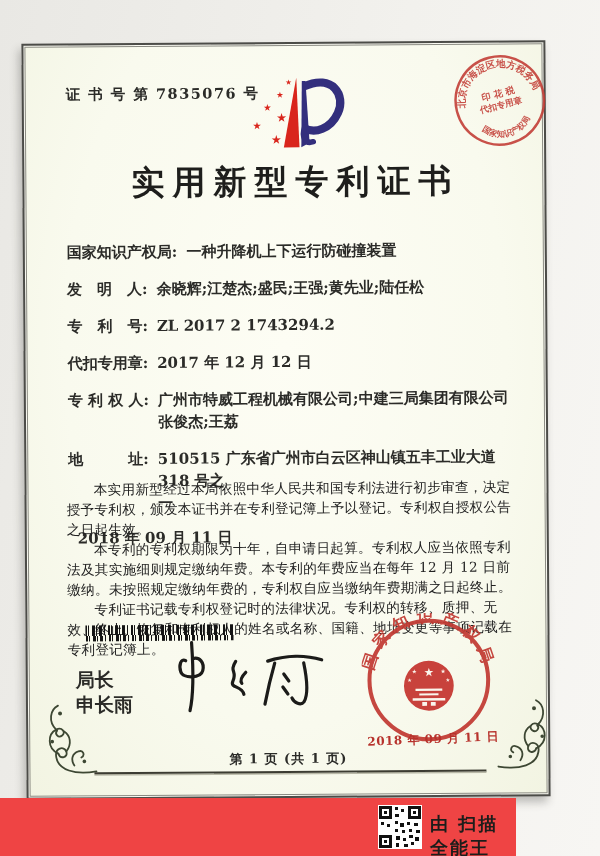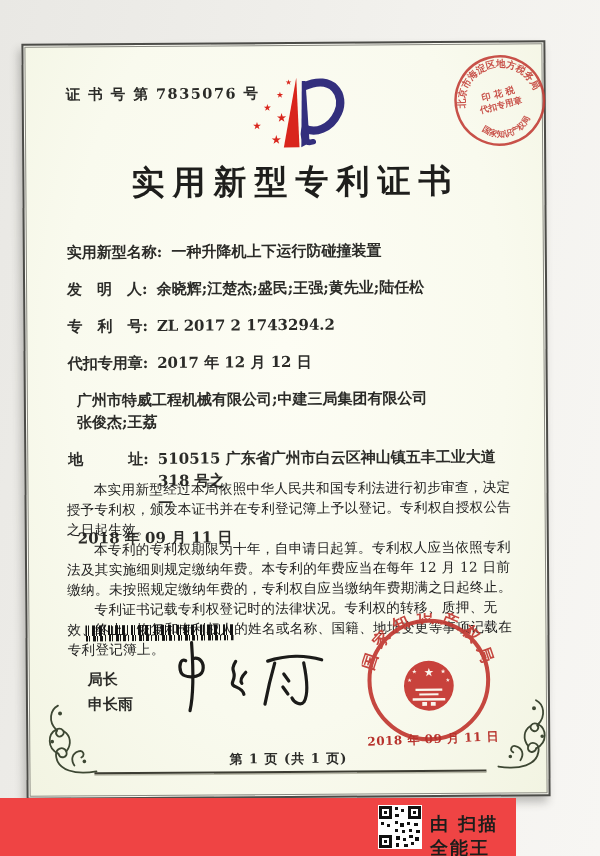--- a/index.html
+++ b/index.html
@@ -29,21 +29,21 @@
   .grant{display:flex;justify-content:space-between;margin-top:2px;}
   .grant .pair{display:flex;}
   .body-text{position:absolute;left:40px;right:30px;top:434px;font-size:13.6px;
              line-height:20px;font-weight:500;color:#222;}
   .body-text p{margin:0;text-indent:2em;letter-spacing:.3px;}
   .barcode{position:absolute;left:58px;top:580px;width:148px;height:16px;
     background:repeating-linear-gradient(90deg,
       #141414 0 2px,transparent 2px 3px,#141414 3px 4px,transparent 4px 7px,
       #141414 7px 10px,transparent 10px 11px,#141414 11px 12px,transparent 12px 14px,
       #141414 14px 17px,transparent 17px 19px,#141414 19px 20px,transparent 20px 23px);}
-  .director{position:absolute;left:60px;top:622px;font-size:15px;font-weight:700;line-height:25px;}
+  .director{position:absolute;left:48px;top:622px;font-size:19px;font-weight:700;line-height:25px;}
   .sig{position:absolute;left:128px;top:592px;width:190px;height:80px;}
   .pagenum{position:absolute;left:0;right:0;top:706px;text-align:center;font-size:13px;font-weight:600;letter-spacing:1px;}
   .tax-seal{position:absolute;left:428px;top:10px;width:96px;height:96px;transform:rotate(-14deg);opacity:.88;}
   .office-seal{position:absolute;left:334px;top:570px;width:134px;height:134px;opacity:.93;}
   .seal-date{position:absolute;left:330px;top:688px;width:150px;text-align:center;
      font-size:12px;font-weight:700;color:#b7322c;letter-spacing:.5px;transform:rotate(-2deg);}
   .corner{position:absolute;width:64px;height:78px;}
   .corner.bl{left:8px;top:654px;}
   .corner.br{left:466px;top:652px;transform:scaleX(-1);}
   .bottom-line{position:absolute;left:66px;right:62px;top:727px;height:0;
@@ -71,36 +71,37 @@
     <polygon points="52,6 38,82 55,82" fill="#d9251c"></polygon>
     <polygon points="58,10 57,82 66,77 62,10" fill="#332f7d"></polygon>
     <path d="M60,16 C92,2 106,26 97,45 C89,62 72,68 60,61" stroke="#332f7d" stroke-width="9" fill="none"></path>
     <path d="M61,60 C57,70 61,79 70,76" stroke="#332f7d" stroke-width="6" fill="none" stroke-linecap="round"></path>
   </svg>
 
   <h1 class="title">实用新型专利证书</h1>
 
   <div class="fields">
     <div class="frow">
-      <span class="lbl">实用新型名称:</span>
+      <span class="lbl">国家知识产权局:</span>
       <span class="val">一种升降机上下运行防碰撞装置</span>
     </div>
     <div class="frow">
       <span class="lbl">发　明　人:</span>
       <span class="val">余晓辉;江楚杰;盛民;王强;黄先业;陆任松</span>
     </div>
     <div class="frow">
       <span class="lbl">专　利　号:</span>
       <span class="val">ZL 2017 2 1743294.2</span>
     </div>
     <div class="frow">
       <span class="lbl">代扣专用章:</span>
       <span class="val">2017 年 12 月 12 日</span>
     </div>
     <div class="frow">
+      <span class="lbl">专 利 权 人:</span>
       <span class="val"><span>广州市特威工程机械有限公司;中建三局集团有限公司</span><span class="val2">张俊杰;王荔</span></span>
     </div>
     <div class="frow">
       <span class="lbl">地　　　址:</span>
       <span class="val"><span>510515 广东省广州市白云区神山镇五丰工业大道 318 号之</span><span class="val2">一</span></span>
     </div>
     <div class="grant">
       <span class="pair">
         <span class="val">2018 年 09 月 11 日</span>
       </span>

